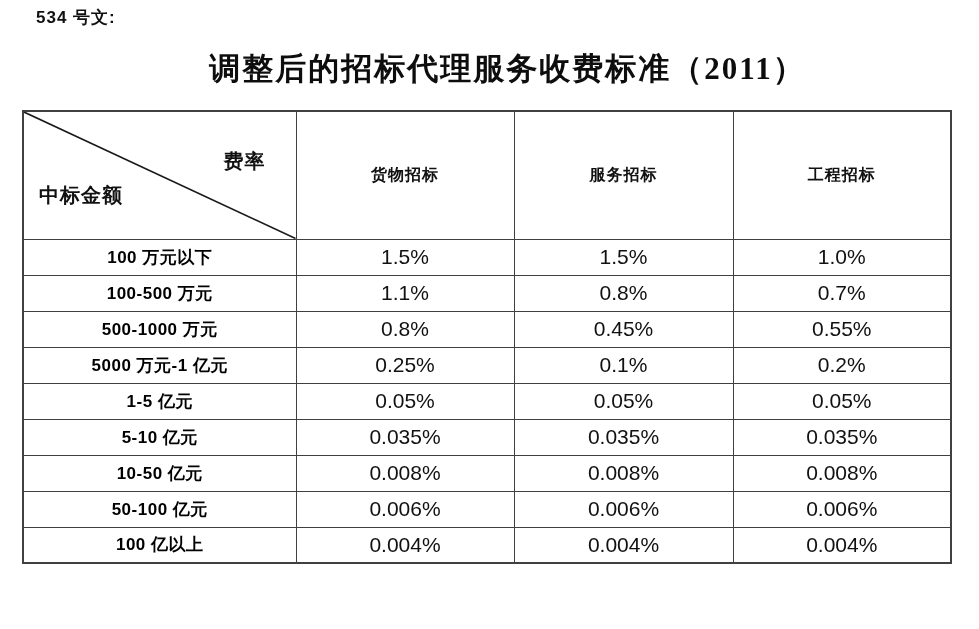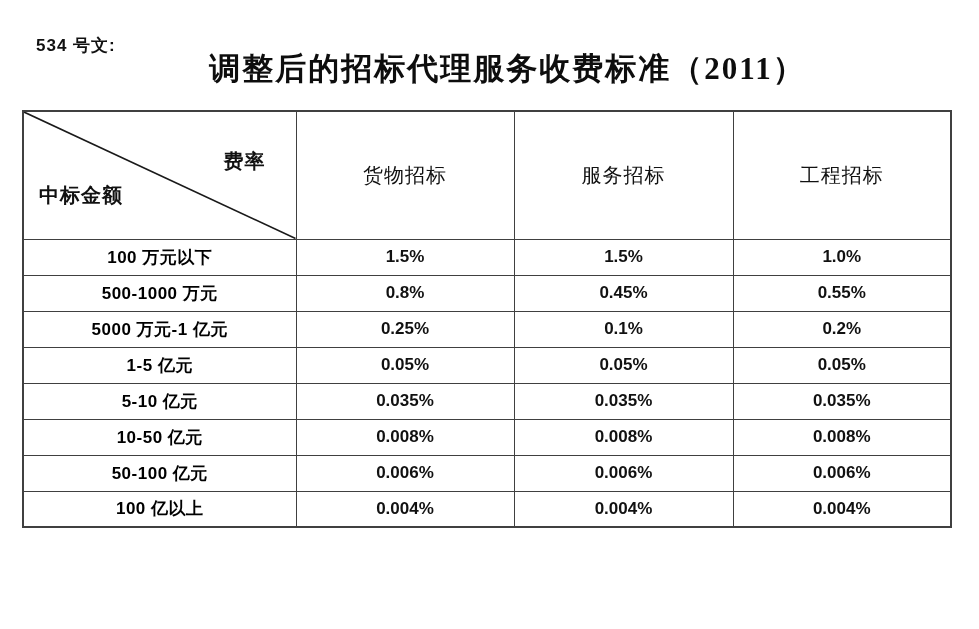--- a/index.html
+++ b/index.html
@@ -13,21 +13,20 @@
     overflow: hidden;
   }
   .doc-label {
     position: absolute;
     left: 36px;
     top: 6px;
     font-size: 17px;
     font-weight: 700;
     letter-spacing: 1px;
     color: #111111;
-    margin-top: 28px;
   }
   .page-title {
     position: absolute;
     left: 0;
     top: 48px;
     width: 979px;
     text-align: center;
     font-family: "Liberation Serif", serif;
     font-size: 31px;
     font-weight: 700;
@@ -47,22 +46,22 @@
   table.fee-table td {
     border: 1px solid #404040;
     text-align: center;
     vertical-align: middle;
     background: #ffffff;
   }
   table.fee-table { border: 2px solid #404040; }
   tr.header-row { height: 128px; }
   tr.data-row { height: 36px; }
   th.col-header {
-    font-size: 20px;
-    font-weight: 400;
+    font-size: 16px;
+    font-weight: 700;
     letter-spacing: 1px;
     color: #111111;
   }
   th.corner-cell {
     position: relative;
     padding: 16px;
   }
   .corner-svg {
     position: absolute;
     left: 0; top: 0;
@@ -79,22 +78,22 @@
   }
   .corner-top-right { right: 30px; top: 36px; }
   .corner-bottom-left { left: 15px; top: 70px; }
   td.row-label {
     font-size: 17px;
     font-weight: 600;
     letter-spacing: 0.5px;
     color: #000000;
   }
   td.rate-value {
-    font-size: 17px;
-    font-weight: 700;
+    font-size: 21px;
+    font-weight: 400;
     color: #111111;
   }
 </style>
 </head>
 <body>
 
 <div class="doc-label">534 号文:</div>
 
 <div class="page-title">调整后的招标代理服务收费标准（2011）</div>
 
@@ -117,20 +116,26 @@
       <th class="col-header">货物招标</th>
       <th class="col-header">服务招标</th>
       <th class="col-header">工程招标</th>
     </tr>
 
     <tr class="data-row">
       <td class="row-label">100 万元以下</td>
       <td class="rate-value">1.5%</td>
       <td class="rate-value">1.5%</td>
       <td class="rate-value">1.0%</td>
+    </tr>
+    <tr class="data-row">
+      <td class="row-label">100-500 万元</td>
+      <td class="rate-value">1.1%</td>
+      <td class="rate-value">0.8%</td>
+      <td class="rate-value">0.7%</td>
     </tr>
     <tr class="data-row">
       <td class="row-label">500-1000 万元</td>
       <td class="rate-value">0.8%</td>
       <td class="rate-value">0.45%</td>
       <td class="rate-value">0.55%</td>
     </tr>
     <tr class="data-row">
       <td class="row-label">5000 万元-1 亿元</td>
       <td class="rate-value">0.25%</td>

